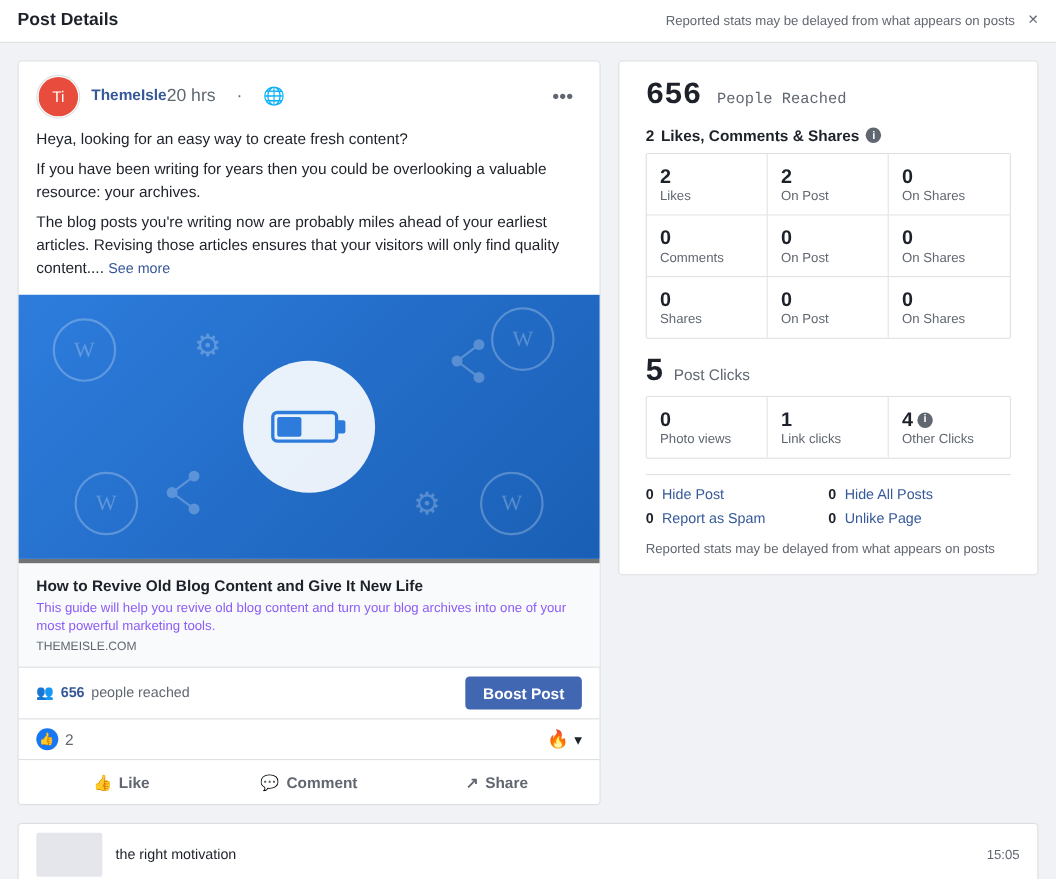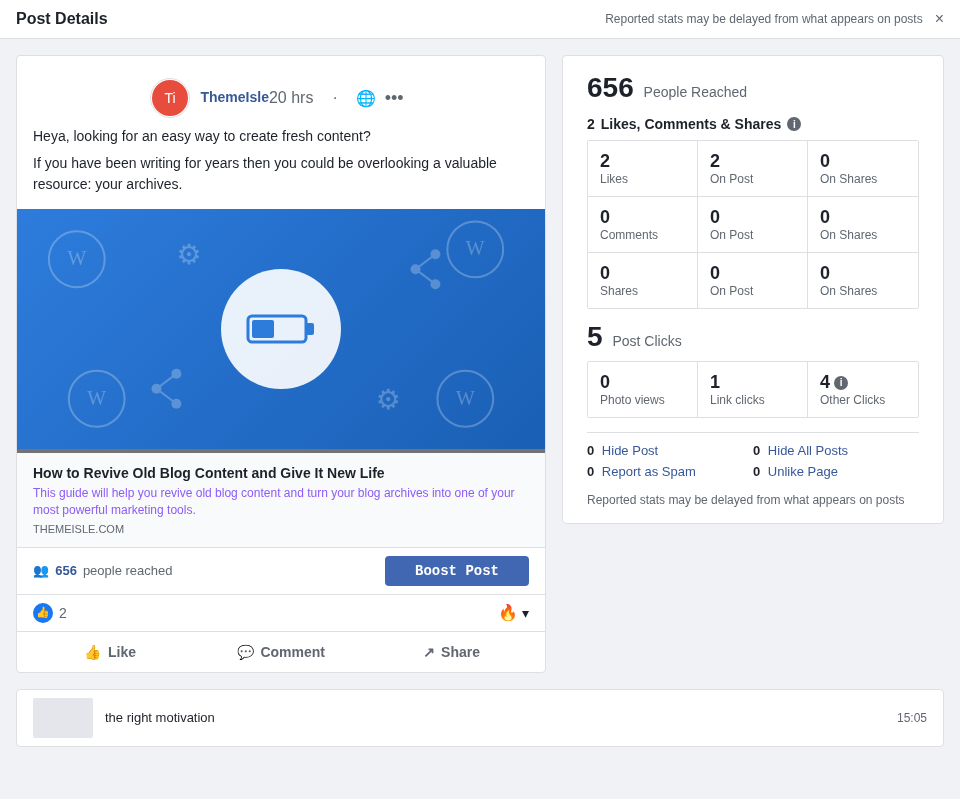--- a/index.html
+++ b/index.html
@@ -54,22 +54,22 @@
     .post-card {
       width: 530px;
       background: #fff;
       border: 1px solid #dddfe2;
       border-radius: 4px;
       flex-shrink: 0;
     }
     .post-header {
       display: flex;
       align-items: center;
-      justify-content: center;
-      padding: 22px 16px 8px 16px;
+      justify-content: space-between;
+      padding: 12px 16px 8px 16px;
     }
     .post-author-info {
       display: flex;
       align-items: center;
       gap: 10px;
     }
     
     .themeisle-logo {
       width: 40px;
       height: 40px;
@@ -195,25 +195,24 @@
     }
     .reached-count {
       color: #365899;
       font-weight: 600;
     }
     .boost-btn {
       background: #4267b2;
       color: #fff;
       border: none;
       border-radius: 4px;
-      padding: 7px 30px;
-      font-size: 14px;
-      font-weight: 600;
-      cursor: pointer;
-      font-family: Liberation Mono, monospace;
+      padding: 7px 16px;
+      font-size: 14px;
+      font-weight: 600;
+      cursor: pointer;
     }
     
     .reactions-bar {
       padding: 8px 16px;
       border-top: 1px solid #dddfe2;
       display: flex;
       align-items: center;
       justify-content: space-between;
     }
     .reaction-count {
@@ -460,20 +459,24 @@
               <span>🌐</span>
             </span>
           </div>
         </div>
         <span class="ellipsis-btn">•••</span>
       </div>
 
       <div class="post-text">
         <p>Heya, looking for an easy way to create fresh content?</p>
         <p>If you have been writing for years then you could be overlooking a valuable resource: your archives.</p>
+        <p>
+          <span>The blog posts you're writing now are probably miles ahead of your earliest articles. Revising those articles ensures that your visitors will only find quality content....</span>
+          <span class="see-more">See more</span>
+        </p>
       </div>
 
       <div class="post-image-container">
         <div class="post-image-bg">
 
           <svg class="bg-icons" viewBox="0 0 530 240" xmlns="http://www.w3.org/2000/svg">
 
             <circle cx="60" cy="50" r="28" fill="none" stroke="white" stroke-width="2"></circle>
             <text x="60" y="56" text-anchor="middle" font-size="20" fill="white" font-family="serif">W</text>
             <circle cx="460" cy="40" r="28" fill="none" stroke="white" stroke-width="2"></circle>
@@ -549,21 +552,21 @@
         <button class="action-btn">
           <span>↗</span>
           <span>Share</span>
         </button>
       </div>
 
     </div>
 
     <div class="stats-panel">
 
-      <div style="margin-bottom:10px;">
+      <div style="margin-bottom:10px;font-family:Liberation Mono, monospace;">
         <span class="stat-big">656</span>
         <span class="stat-label-inline">People Reached</span>
       </div>
 
       <div class="stat-section-title">
         <span>2</span>
         <span>Likes, Comments &amp; Shares</span>
         <span class="info-icon">i</span>
       </div>
 

